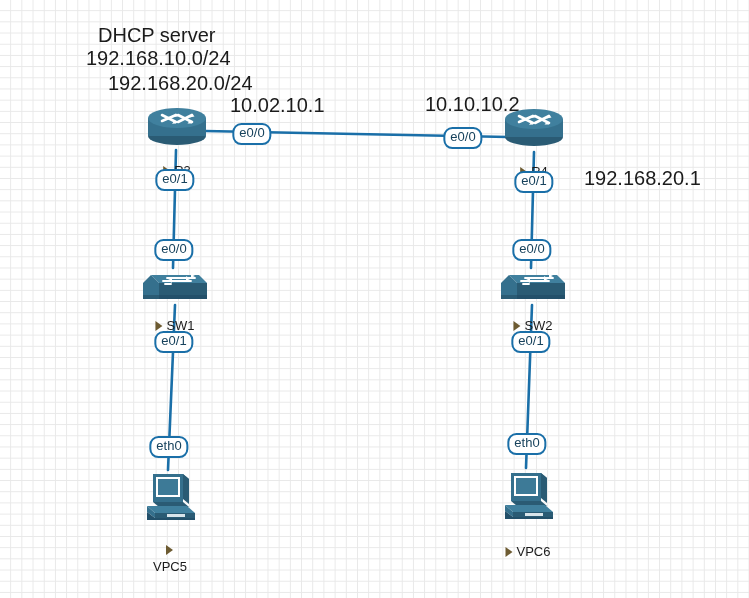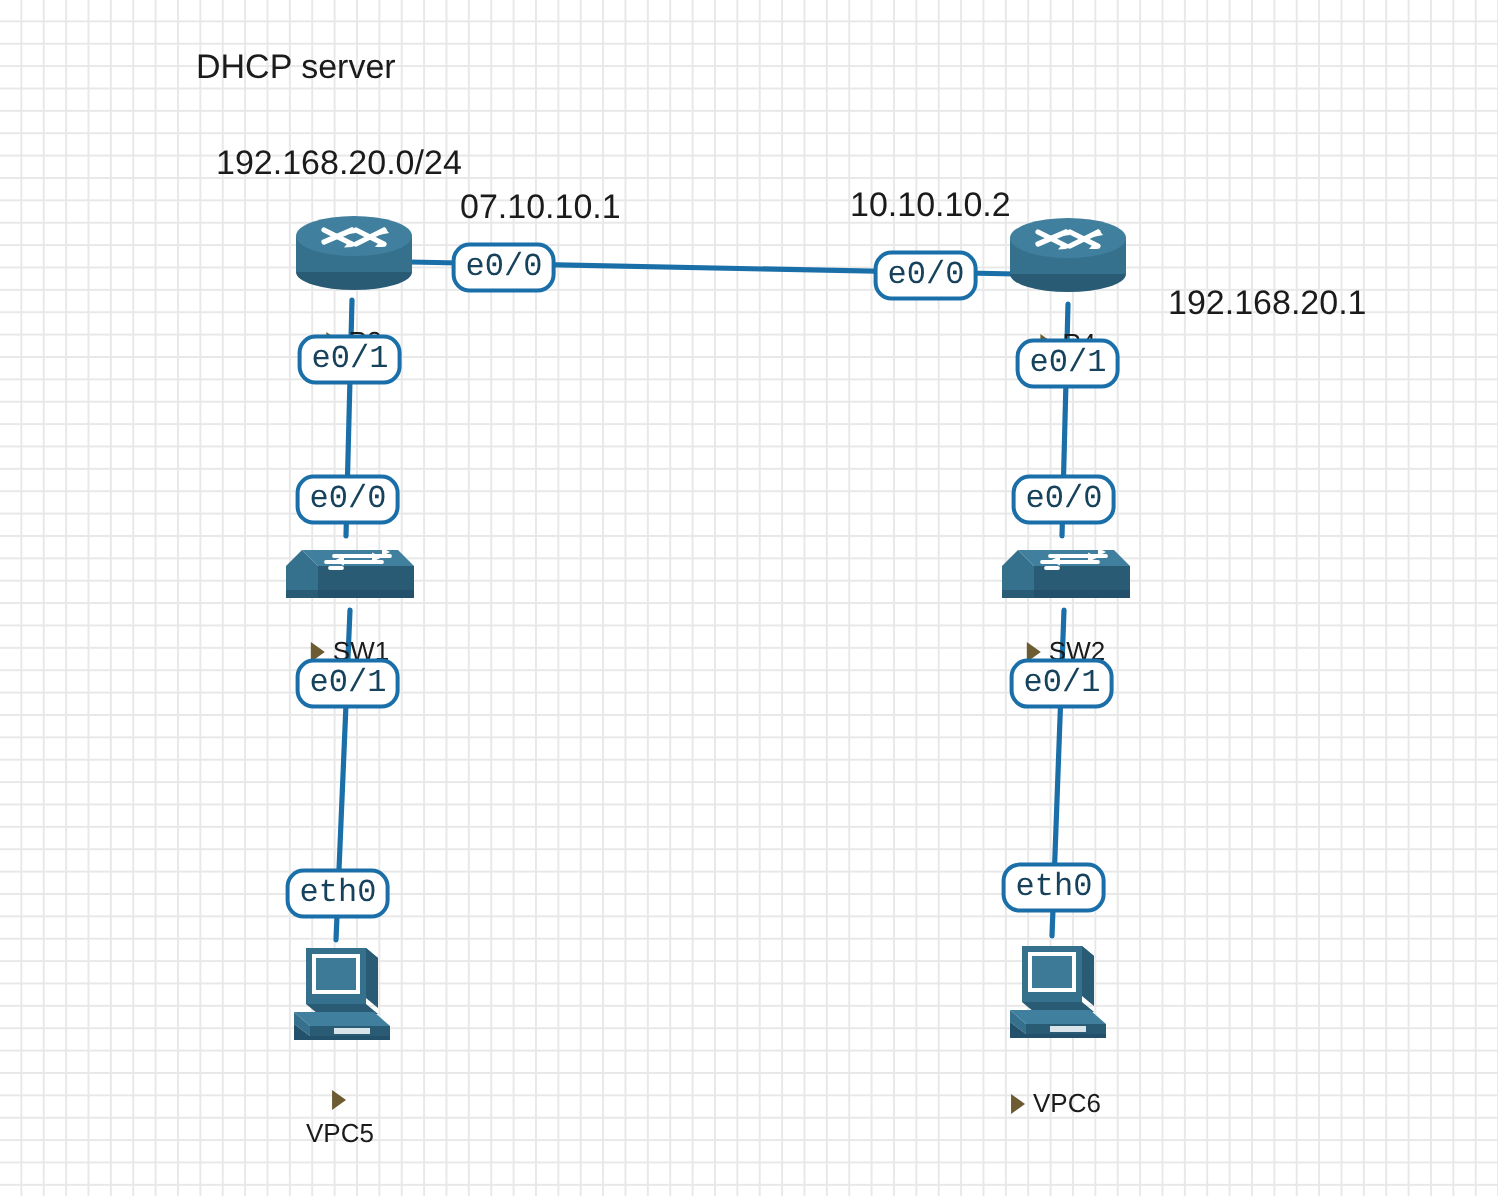--- a/index.html
+++ b/index.html
@@ -52,54 +52,55 @@
     border-bottom: 5px solid transparent;
     display: inline-block;
   }
   .iface {
     position: absolute;
     transform: translate(-50%, -50%);
     background: #ffffff;
     border: 2px solid #1a6fa8;
     border-radius: 9px;
     padding: 1px 5px 2px 5px;
-    font-size: 16px;
+    font-size: 13px;
     color: #17425c;
     white-space: nowrap;
     line-height: 1.15;
-    font-family: Liberation Mono, monospace;
+    font-family: Liberation Sans, sans-serif;
   }
   .text-label {
     position: absolute;
     white-space: nowrap;
     color: #1b1b1b;
-    font-size: 17px;
+    font-size: 20px;
     font-family: "Liberation Sans", sans-serif;
   }
   svg.icon { display: block; overflow: visible; }
 </style>
 </head>
 <body>
 
 <div id="canvas">
 
   <svg id="links">
       <line x1="205" y1="131" x2="508" y2="137" stroke="#1a6fa8" stroke-width="2.6" stroke-linecap="round"></line>
       <line x1="176" y1="150" x2="173" y2="268" stroke="#1a6fa8" stroke-width="2.6" stroke-linecap="round"></line>
       <line x1="534" y1="152" x2="531" y2="268" stroke="#1a6fa8" stroke-width="2.6" stroke-linecap="round"></line>
       <line x1="175" y1="305" x2="168" y2="470" stroke="#1a6fa8" stroke-width="2.6" stroke-linecap="round"></line>
       <line x1="532" y1="305" x2="526" y2="468" stroke="#1a6fa8" stroke-width="2.6" stroke-linecap="round"></line>
     </svg>
 
   <div class="text-label" style="left:98px; top:24px;">DHCP server</div>
+  <div class="text-label" style="left:86px; top:47px;">192.168.10.0/24</div>
   <div class="text-label" style="left:86px; top:72px;margin-left:22px;">192.168.20.0/24</div>
 
-  <div class="text-label" style="left:230px; top:94px;">07.10.10.1</div>
+  <div class="text-label" style="left:230px; top:94px;">10.02.10.1</div>
   <div class="text-label" style="left:425px; top:93px;">10.10.10.2</div>
-  <div class="text-label" style="left:584px; top:142px;">192.168.20.1</div>
+  <div class="text-label" style="left:584px; top:167px;">192.168.20.1</div>
 
   <div id="node-layer">
       <div class="node" style="left: 177px; top: 127px;">
         <svg class="icon" width="62" height="42" viewBox="0 0 62 42">
     <ellipse cx="31" cy="30" rx="29" ry="9" fill="#2a5b74"></ellipse>
     <rect x="2" y="12" width="58" height="18" fill="#35708d"></rect>
     <ellipse cx="31" cy="12" rx="29" ry="10" fill="#40809e"></ellipse>
     <g fill="none" stroke="#ffffff" stroke-width="2.6" stroke-linecap="round" stroke-linejoin="round">
       <path d="M16 15 L30 9"></path>
       <path d="M32 16 L46 9"></path>

